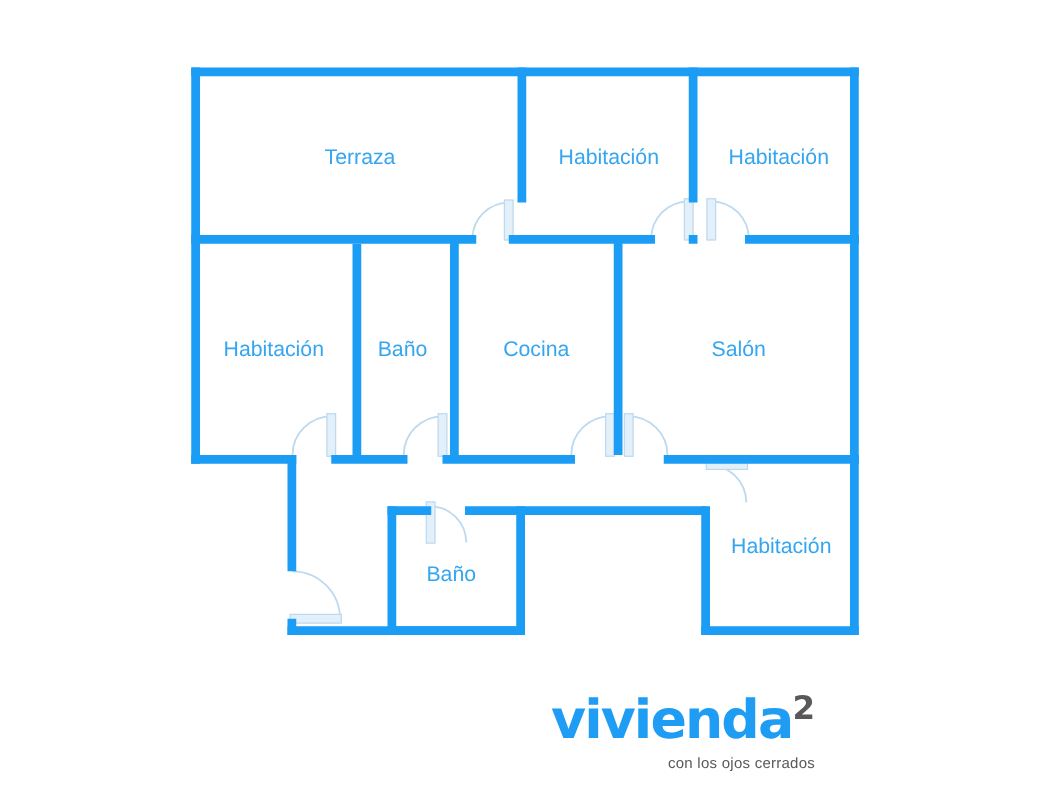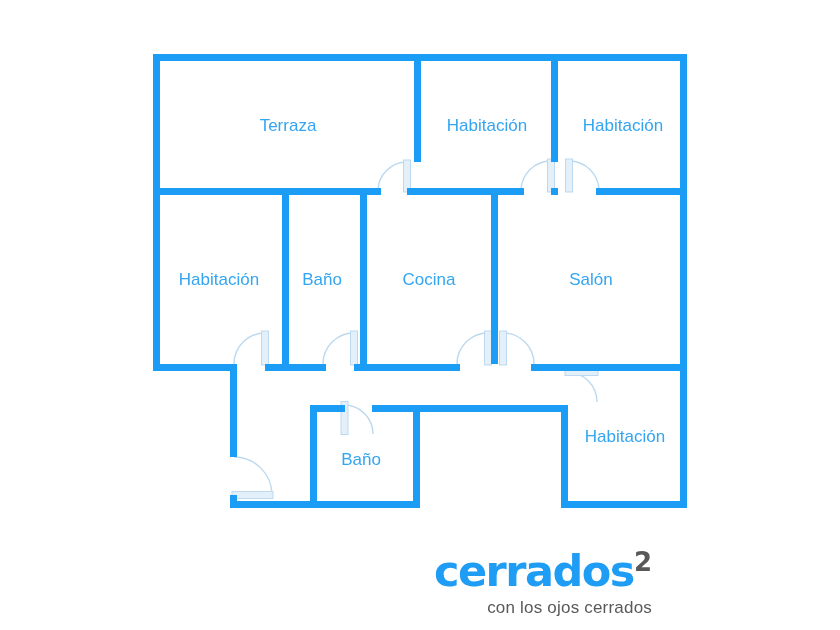--- a/index.html
+++ b/index.html
@@ -47,21 +47,21 @@
     white-space: nowrap;
   }
   #brand-wordmark .sup {
     font-size: 26px;
     vertical-align: super;
     color: #59595b;
     letter-spacing: 0;
   }
   #brand-tagline {
     font-family: "Liberation Sans", sans-serif;
-    font-size: 17px;
+    font-size: 12px;
     color: #59595b;
     margin-top: 6px;
     letter-spacing: 0.2px;
     white-space: nowrap;
   }
 </style>
 </head>
 <body>
 
 <div id="floorplan-stage">
@@ -190,18 +190,18 @@
       <text class="room-label" x="322" y="285">Baño</text>
       <text class="room-label" x="429" y="285">Cocina</text>
       <text class="room-label" x="591" y="285">Salón</text>
       <text class="room-label" x="361" y="465">Baño</text>
       <text class="room-label" x="625" y="442">Habitación</text>
     </g>
   </svg>
 
   <div id="brand-logo">
     <div id="brand-wordmark">
-      <span>cerrados</span><span class="sup">2</span>
+      <span>vivienda</span><span class="sup">2</span>
     </div>
     <div id="brand-tagline">con los ojos cerrados</div>
   </div>
 
 </div>
 
 </body></html>

